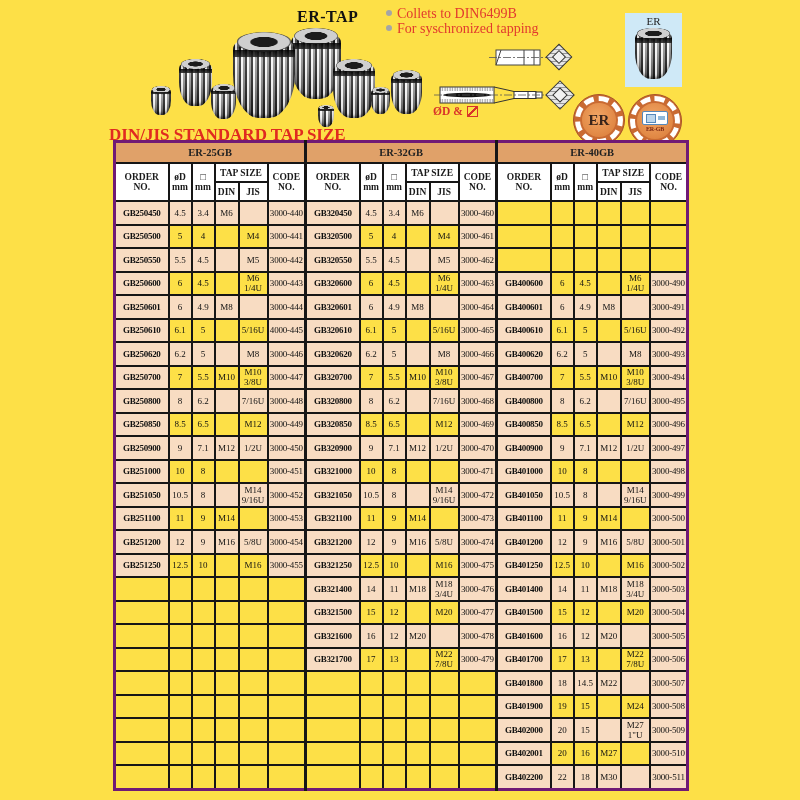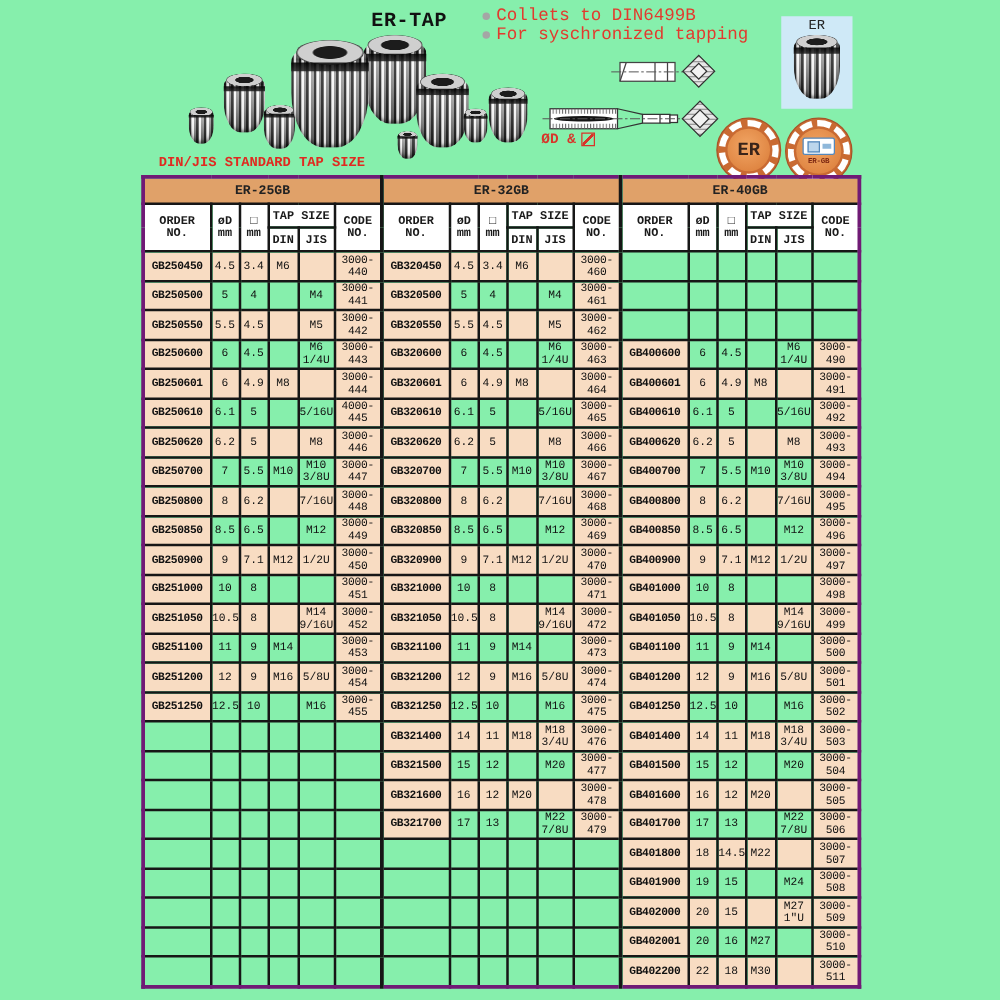--- a/index.html
+++ b/index.html
@@ -1,17 +1,17 @@
 <!DOCTYPE html>
 <html><head>
 <meta charset="utf-8">
 <style>
   html,body{margin:0;padding:0;background:#fff;}
-  #page{position:relative;width:800px;height:800px;background:#86efac;overflow:hidden;
-        font-family:Liberation Mono, monospace;color:#1a1a1a;}
+  #page{position:relative;width:800px;height:800px;background:#fde047;overflow:hidden;
+        font-family:Liberation Serif, serif;color:#1a1a1a;}
 
   
   #title{position:absolute;left:297px;top:8px;font-size:16px;font-weight:bold;letter-spacing:.5px;color:#111;}
   #features{position:absolute;left:386px;top:6px;}
   .feature{display:flex;align-items:flex-start;gap:5px;font-size:14px;line-height:15px;color:#e23a2e;}
   .dot{width:6px;height:6px;border-radius:50%;background:#a5a5a5;margin-top:4px;flex:0 0 auto;}
 
   
   .collet{position:absolute;border-radius:30% 30% 42% 42%/14% 14% 55% 55%;
     background:
@@ -40,21 +40,21 @@
     display:flex;flex-direction:column;align-items:center;justify-content:center;}
   #badge-er{left:573px;top:94px;width:50px;height:50px;}
   #badge-er .core span{font-size:15px;font-weight:800;color:#39241a;}
   #badge-ergb{left:628px;top:94px;width:52px;height:52px;}
   .machine{width:24px;height:12px;background:#fff;border:1px solid #5588bb;border-radius:2px;position:relative;}
   .machine::before{content:"";position:absolute;left:3px;top:2px;width:8px;height:7px;background:#bcd6ec;border:1px solid #5588bb;}
   .machine::after{content:"";position:absolute;right:2px;top:4px;width:7px;height:4px;background:#8fb8da;}
   .ergb-label{font-size:6px;font-weight:bold;color:#7a2510;margin-top:1px;letter-spacing:-.2px;}
 
   
-  #section-title{position:absolute;left:127px;top:125px;font-size:11px;font-weight:bold;color:#e02a20;}
+  #section-title{position:absolute;left:109px;top:125px;font-size:17px;font-weight:bold;color:#e02a20;}
 
   
   #tap-table{position:absolute;left:113px;top:140px;width:575px;border-collapse:collapse;table-layout:fixed;
     border:3px solid #701a75;}
   #tap-table th,#tap-table td{border:2px solid #161616;padding:0;text-align:center;vertical-align:middle;
     overflow:hidden;}
   #tap-table th{font-weight:bold;background:#fff;}
   .grp-name{background:#e0a169 !important;font-size:10.5px;height:19px;color:#222;}
   .h2{font-size:9.5px;line-height:10px;white-space:pre-line;}
   .h-tap{font-size:9.5px;height:17px;}

